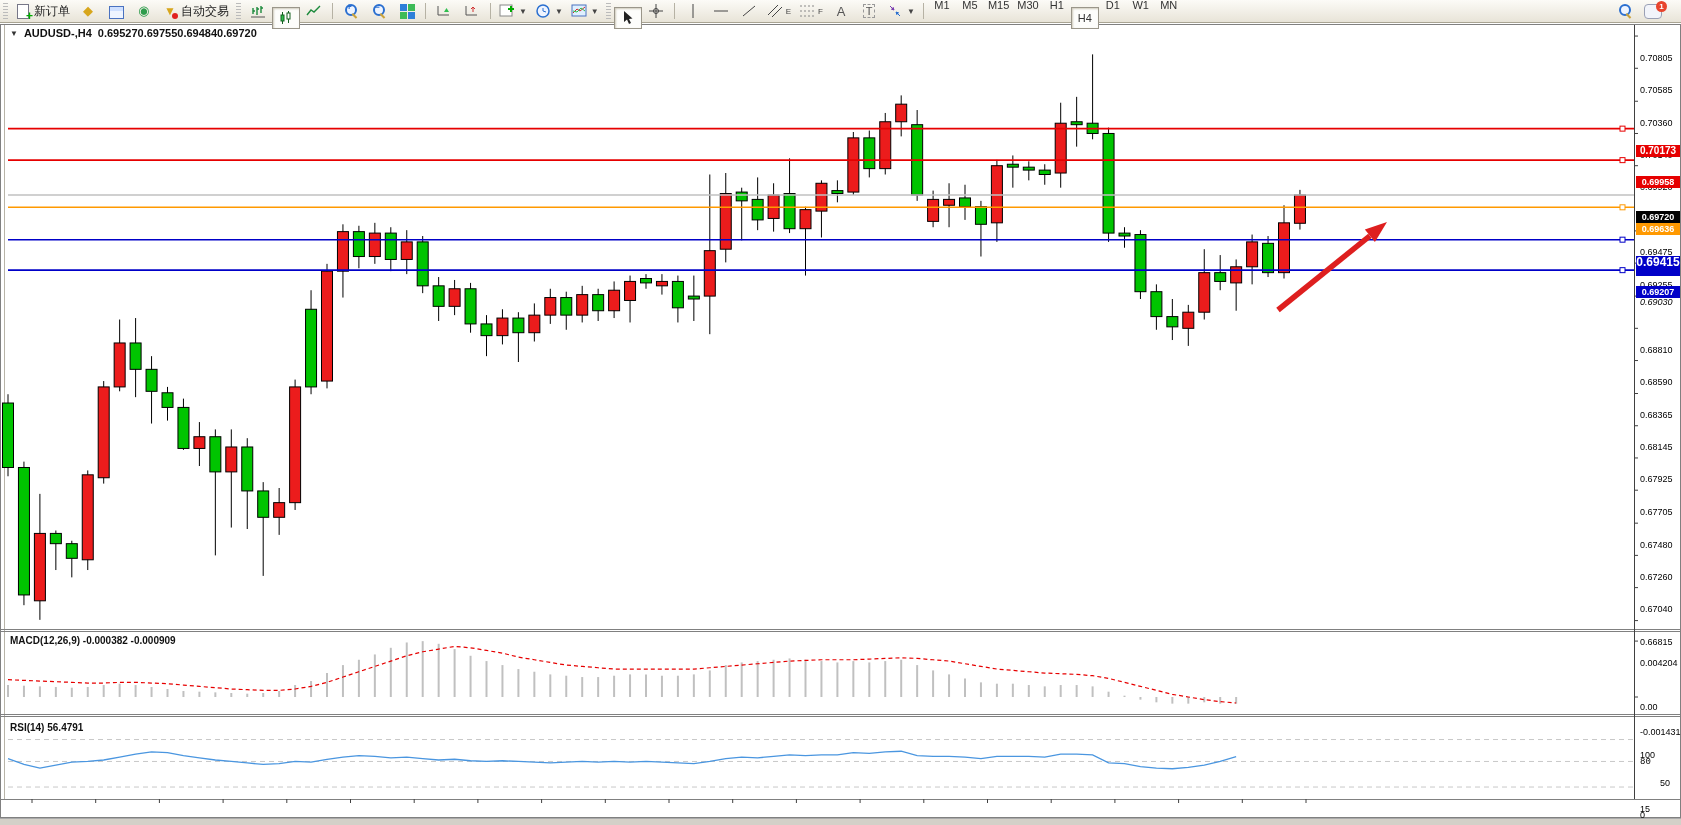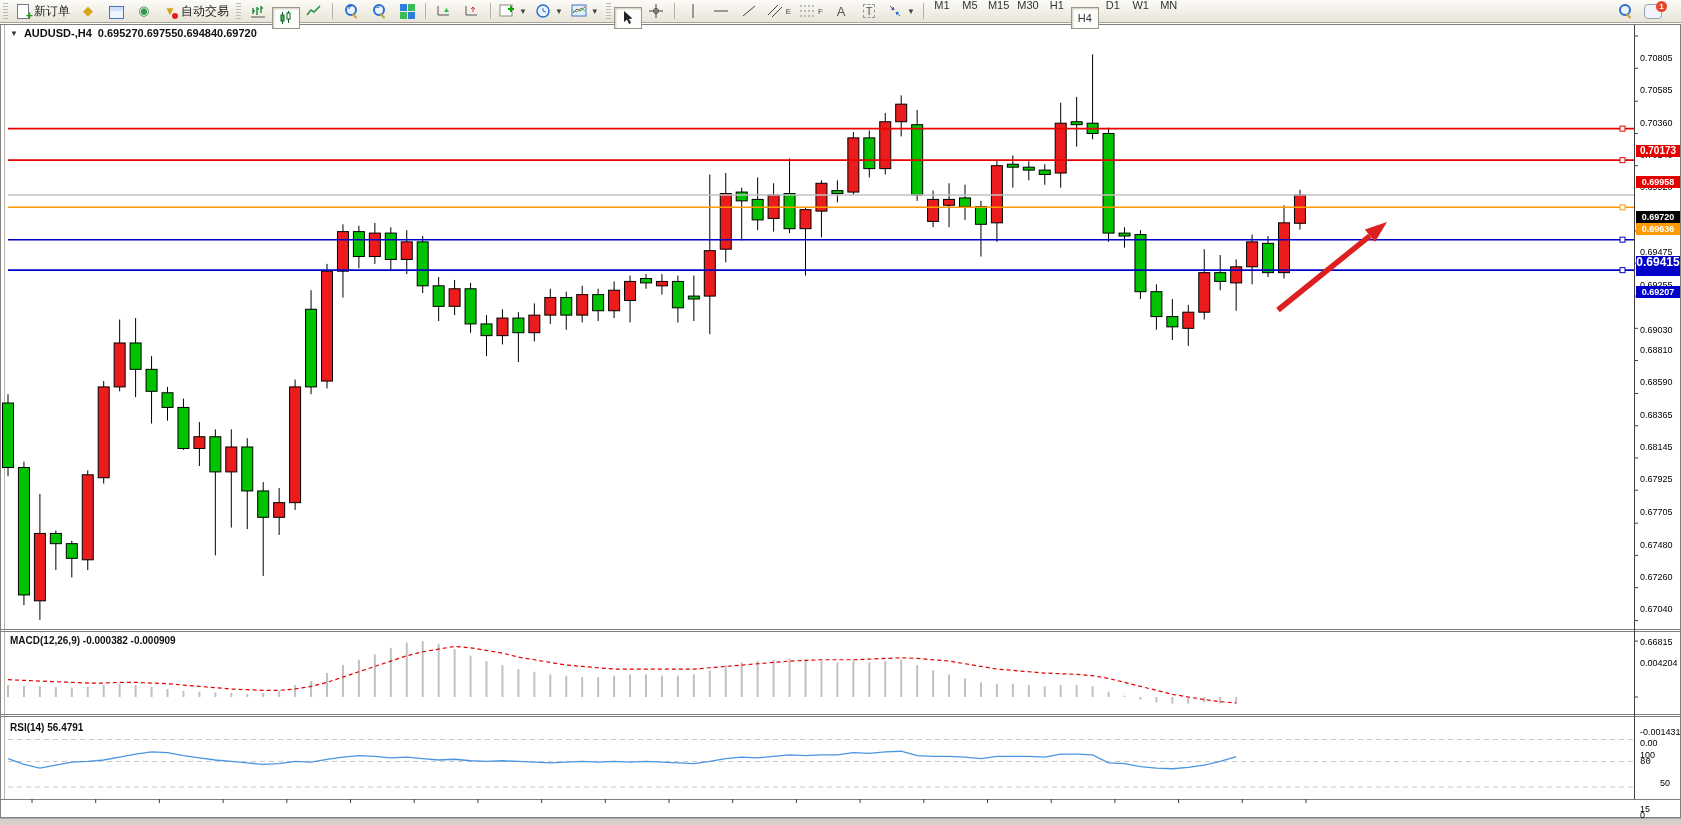--- a/index.html
+++ b/index.html
@@ -739,39 +739,39 @@
     <div class="indlabel" style="top:613px;">MACD(12,26,9) -0.000382 -0.000909</div>
     <div class="indlabel" style="top:700px;">RSI(14) 56.4791</div>
     <div id="labels">
         <div class="lbl" style="left: 1640px; top: 30.5475px;">0.70805</div>
         <div class="lbl" style="left: 1640px; top: 62.7775px;">0.70585</div>
         <div class="lbl" style="left: 1640px; top: 95.74px;">0.70360</div>
         <div class="lbl" style="left: 1640px; top: 127.97px;">0.70140</div>
         <div class="lbl" style="left: 1640px; top: 160.2px;">0.69920</div>
         <div class="lbl" style="left: 1640px; top: 225.393px;">0.69475</div>
         <div class="lbl" style="left: 1640px; top: 257.623px;">0.69255</div>
-        <div class="lbl" style="left: 1640px; top: 303px;">0.69030</div>
+        <div class="lbl" style="left: 1640px; top: 275px; font-style: italic;">0.69030</div>
         <div class="lbl" style="left: 1640px; top: 322.815px;">0.68810</div>
         <div class="lbl" style="left: 1640px; top: 355.045px;">0.68590</div>
         <div class="lbl" style="left: 1640px; top: 388.007px;">0.68365</div>
         <div class="lbl" style="left: 1640px; top: 420.238px;">0.68145</div>
         <div class="lbl" style="left: 1640px; top: 452.467px;">0.67925</div>
         <div class="lbl" style="left: 1640px; top: 484.697px;">0.67705</div>
         <div class="lbl" style="left: 1640px; top: 517.66px;">0.67480</div>
         <div class="lbl" style="left: 1640px; top: 549.89px;">0.67260</div>
         <div class="lbl" style="left: 1640px; top: 582.12px;">0.67040</div>
         <div class="lbl" style="left: 1640px; top: 615.082px;">0.66815</div>
         <div class="pbadge" style="position:absolute;left:1636px;top:122.63550000000112px;width:44px;height:12px;font-size:10px;font-weight:bold;text-align:center;line-height:12px;color:#fff;background:#e60000;">0.70173</div>
         <div class="pbadge" style="position:absolute;left:1636px;top:154.13300000000092px;width:44px;height:12px;font-size:9px;font-weight:bold;text-align:center;line-height:12px;color:#fff;background:#e60000;">0.69958</div>
         <div class="pbadge" style="position:absolute;left:1636px;top:189px;width:44px;height:12px;font-size:9px;font-weight:bold;text-align:center;line-height:12px;color:#fff;background:#000000;">0.69720</div>
         <div class="pbadge" style="position:absolute;left:1636px;top:201.30600000000092px;width:44px;height:12px;font-size:9px;font-weight:bold;text-align:center;line-height:12px;color:#fff;background:#ff9900;">0.69636</div>
         <div class="pbadge" style="position:absolute;left:1636px;top:233.68249999999995px;width:44px;height:20px;font-size:12px;font-weight:bold;text-align:center;line-height:12px;color:#fff;background:#0000c8;">0.69415</div>
         <div class="pbadge" style="position:absolute;left:1636px;top:264.1545000000011px;width:44px;height:12px;font-size:9px;font-weight:bold;text-align:center;line-height:12px;color:#fff;background:#0000c8;">0.69207</div>
         <div class="lbl" style="left: 1640px; top: 636.087px;">0.004204</div>
-        <div class="lbl" style="left: 1640px; top: 716px;">0.00</div>
+        <div class="lbl" style="left: 1640px; top: 680px;">0.00</div>
         <div class="lbl" style="left: 1640px; top: 705px;">-0.001431</div>
         <div class="lbl" style="left: 1640px; top: 728px;">100</div>
         <div class="lbl" style="left: 1640px; top: 734.536px; font-family: Liberation Mono, monospace;">80</div>
         <div class="lbl" style="left: 1640px; top: 756.46px; margin-left: 20px;">50</div>
         <div class="lbl" style="left: 1640px; top: 782.038px;">15</div>
         <div class="lbl" style="left: 1640px; top: 788px;">0</div>
       </div>
   </div>
 
   <div id="bottomstrip"></div>

